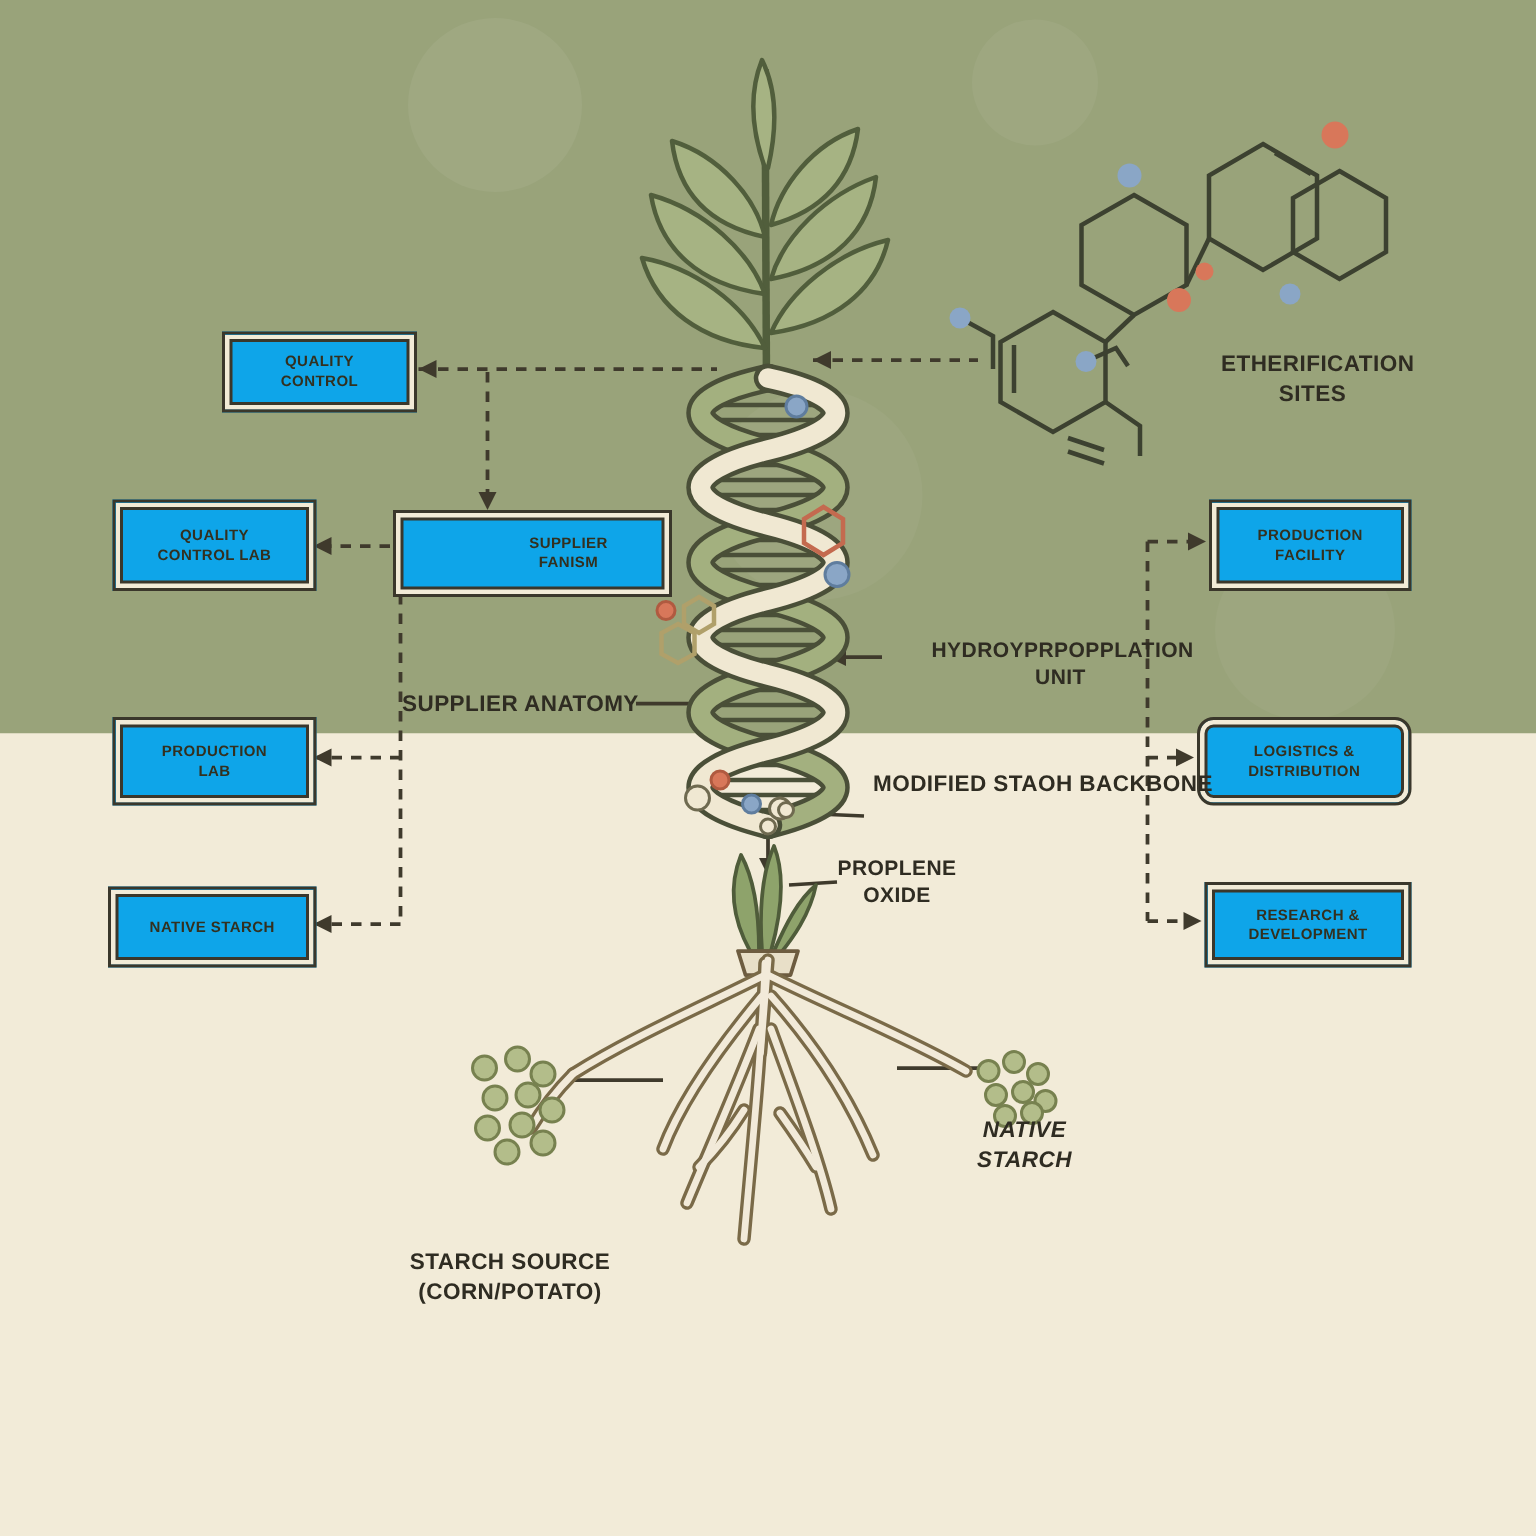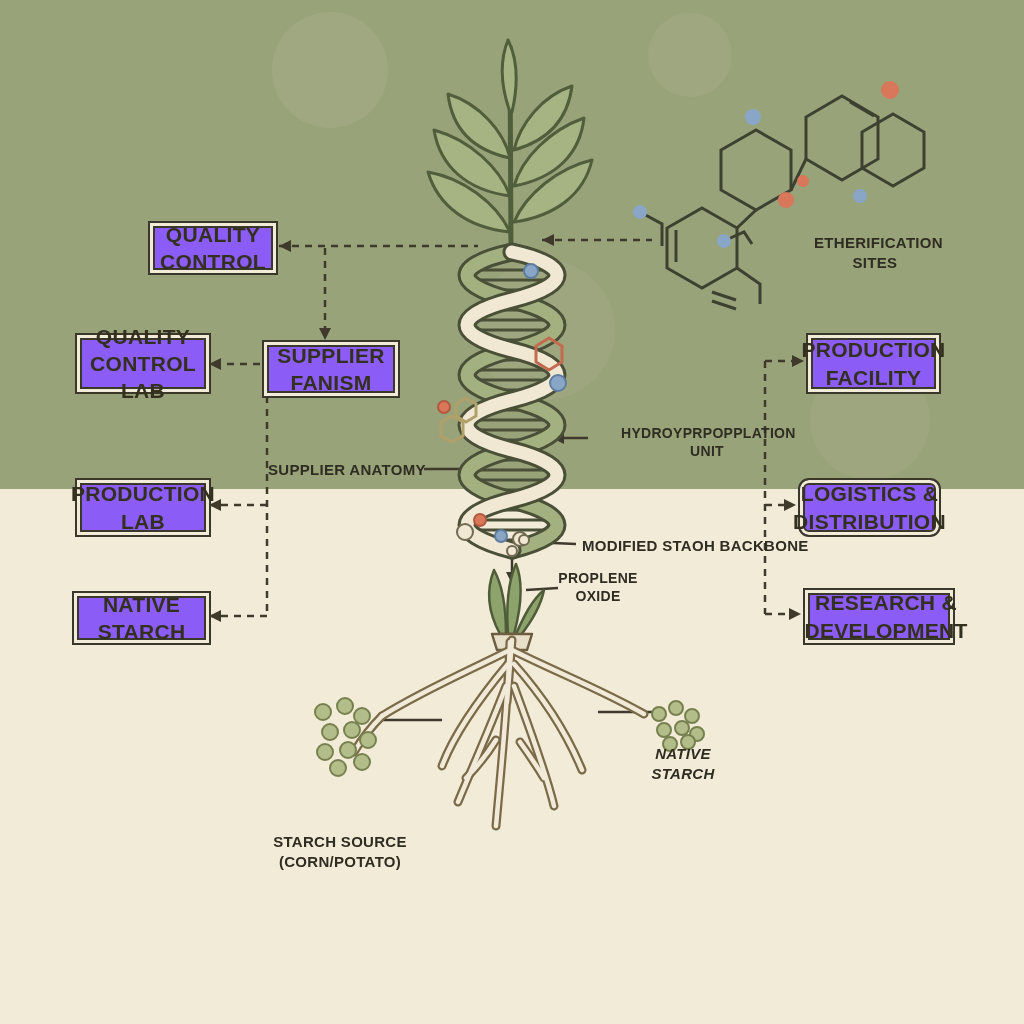--- a/index.html
+++ b/index.html
@@ -4,25 +4,25 @@
 <style>
   html,body{margin:0;padding:0;}
   #canvas{
     position:relative;width:1024px;height:1024px;overflow:hidden;
     background:#f2ebd8;
     font-family:"Liberation Sans","DejaVu Sans",sans-serif;
   }
   #art{position:absolute;left:0;top:0;}
   .box{
     position:absolute;
-    background:#8b5cf6;
+    background:#0ea5e9;
     border:2.5px solid #3a372b;
     box-shadow: inset 0 0 0 3px #f2ebd7, inset 0 0 0 5px #3a372b;
     display:flex;align-items:center;justify-content:center;
-    text-align:center;font-weight:bold;font-size:21px;line-height:1.3;
+    text-align:center;font-weight:bold;font-size:10px;line-height:1.3;
     letter-spacing:.3px;color:#33301f;white-space:pre-line;
   }
   .lbl{
     position:absolute;font-weight:bold;color:#2f2c22;
     font-size:15px;line-height:1.3;letter-spacing:.3px;white-space:pre-line;
   }
   .lbl.center{text-align:center;}
   .lbl.nowrap{white-space:nowrap;}
   #title{
     position:absolute;left:0;right:0;top:866;text-align:center;
@@ -227,38 +227,38 @@
         <circle cx="697" cy="734" r="7"></circle>
       <circle cx="670" cy="744" r="7"></circle>
         <circle cx="688" cy="742" r="7"></circle>
     </g>
   </svg>
 
   <div class="box" style="left:148px;top:221px;width:126px;height:50px;">QUALITY
 CONTROL</div>
   <div class="box" style="left:75px;top:333px;width:132px;height:57px;">QUALITY
 CONTROL LAB</div>
-  <div class="box" style="left:262px;top:340px;width:134px;height:54px;">SUPPLIER
+  <div class="box" style="left:262px;top:340px;width:134px;height:54px;padding-left:48px;">SUPPLIER
 FANISM</div>
   <div class="box" style="left:75px;top:478px;width:132px;height:55px;">PRODUCTION
 LAB</div>
   <div class="box" style="left:72px;top:591px;width:135px;height:50px;">NATIVE STARCH</div>
   <div class="box" style="left:806px;top:333px;width:131px;height:57px;">PRODUCTION
 FACILITY</div>
   <div class="box" style="left:798px;top:478px;width:139px;height:55px;border-radius:11px;">LOGISTICS &amp;
 DISTRIBUTION</div>
-  <div class="box" style="left:803px;top:588px;width:134px;height:53px;padding-left:14px;">RESEARCH &amp;
+  <div class="box" style="left:803px;top:588px;width:134px;height:53px;">RESEARCH &amp;
 DEVELOPMENT</div>
 
   <div class="lbl center" style="left:766px;top:233px;width:122px;margin-left:48px;">ETHERIFICATION
 SITES</div>
   <div class="lbl center" style="left:621px;top:424px;width:172px;font-size:14px;">HYDROYPRPOPPLATION
 UNIT</div>
   <div class="lbl nowrap" style="left:268px;top:460px;">SUPPLIER ANATOMY</div>
-  <div class="lbl nowrap" style="left:582px;top:536px;text-align:right;">MODIFIED STAOH BACKBONE</div>
+  <div class="lbl nowrap" style="left:582px;top:513px;text-align:right;">MODIFIED STAOH BACKBONE</div>
   <div class="lbl center" style="left:558px;top:569px;width:80px;font-size:14px;">PROPLENE
 OXIDE</div>
   <div class="lbl center" style="left:270px;top:808px;width:140px;margin-top:24px;">STARCH SOURCE
 (CORN/POTATO)</div>
   <div class="lbl center" style="left:646px;top:744px;width:74px;font-style:italic;">NATIVE
 STARCH</div>
 
 
 </div>
 

